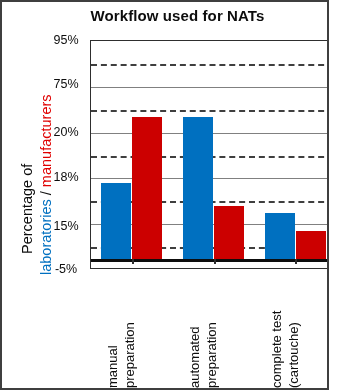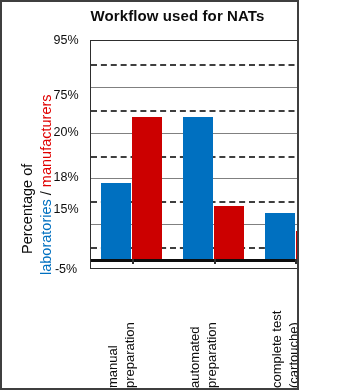--- a/index.html
+++ b/index.html
@@ -6,21 +6,21 @@
     margin: 0;
     padding: 0;
     background: #ffffff;
   }
   body {
     font-family: "Liberation Sans", sans-serif;
   }
 
   #chart-figure {
     position: relative;
-    width: 299px;
+    width: 329px;
     height: 390px;
     box-sizing: border-box;
     background: #ffffff;
     border: 2px solid #3f3f3f;
     overflow: hidden;
   }
 
   
   #chart-title {
     position: absolute;
@@ -161,24 +161,24 @@
 <div id="chart-figure">
 
   <div id="chart-title">Workflow used for NATs</div>
 
   <div class="yaxis-title" id="yaxis-title-primary">Percentage of</div>
 
   <div class="yaxis-title" id="yaxis-title-secondary"><span class="lab">laboratories</span><span class="sep"> / </span><span class="manu">manufacturers</span></div>
 
   <div id="ytick-labels">
       <div class="ytick-label" style="top: 38px;">95%</div>
-      <div class="ytick-label" style="top: 93px;">75%</div>
+      <div class="ytick-label" style="top: 82px;">75%</div>
       <div class="ytick-label" style="top: 129.6px;">20%</div>
       <div class="ytick-label" style="top: 175.4px;">18%</div>
-      <div class="ytick-label" style="top: 207px;">15%</div>
+      <div class="ytick-label" style="top: 224px;">15%</div>
       <div class="ytick-label" style="top: 267px;">-5%</div>
     </div>
 
   <div id="plot-area">
     <div id="plot-inner">
       <div id="gridlines-layer">
           <div class="gridline major" style="top: 45.8px;"></div>
           <div class="gridline major" style="top: 91.6px;"></div>
           <div class="gridline major" style="top: 137.4px;"></div>
           <div class="gridline major" style="top: 183.2px;"></div>

